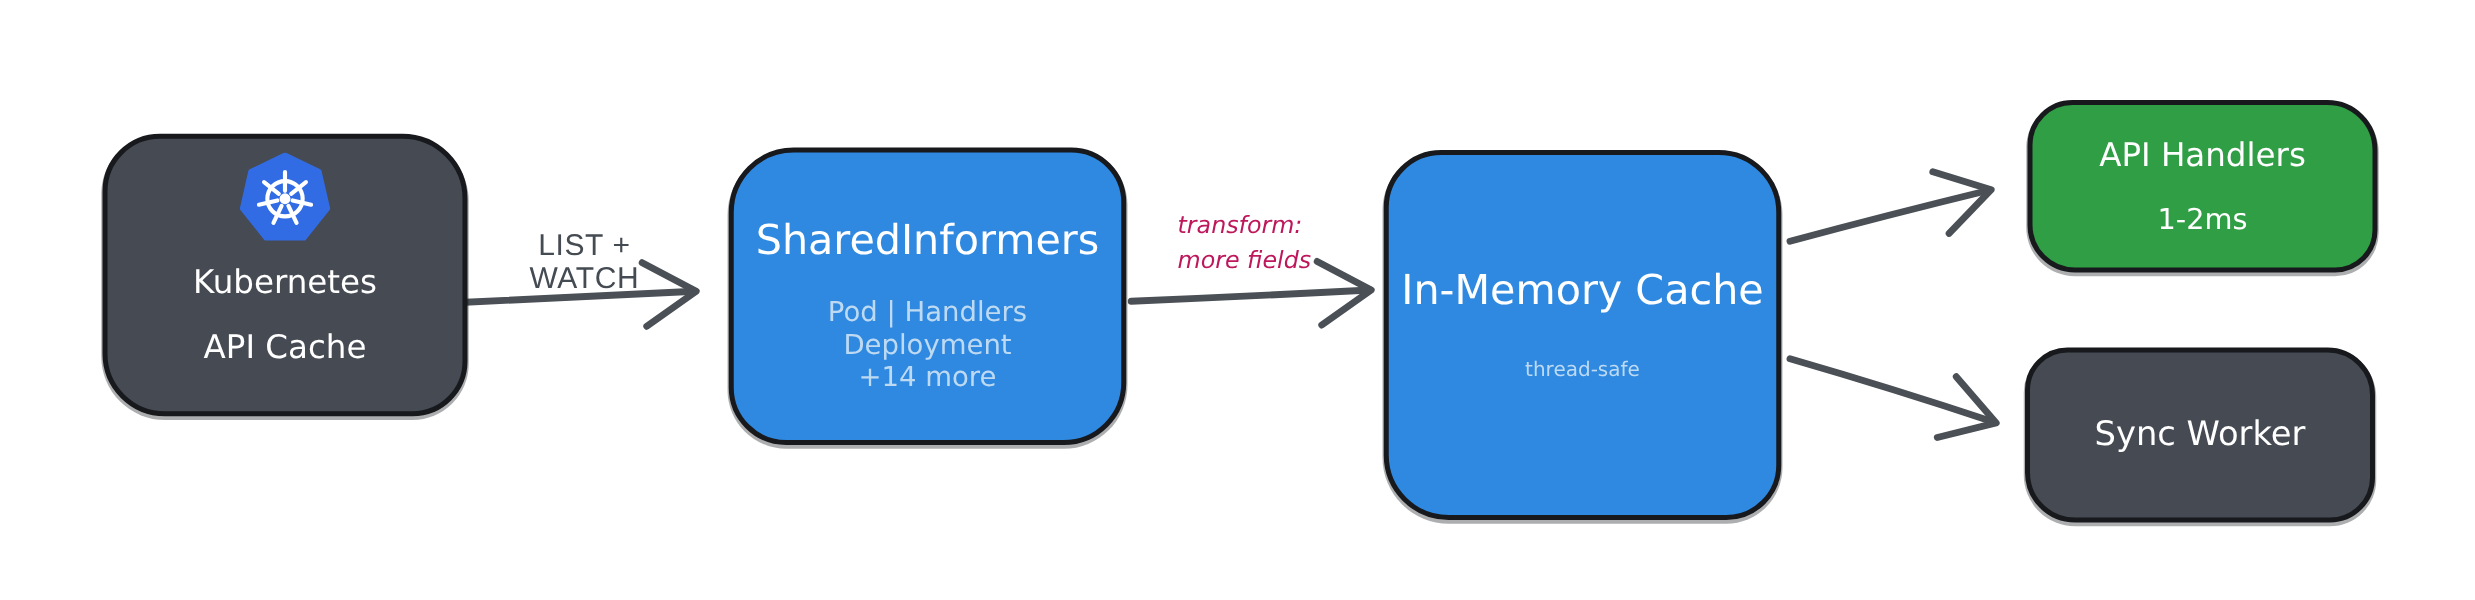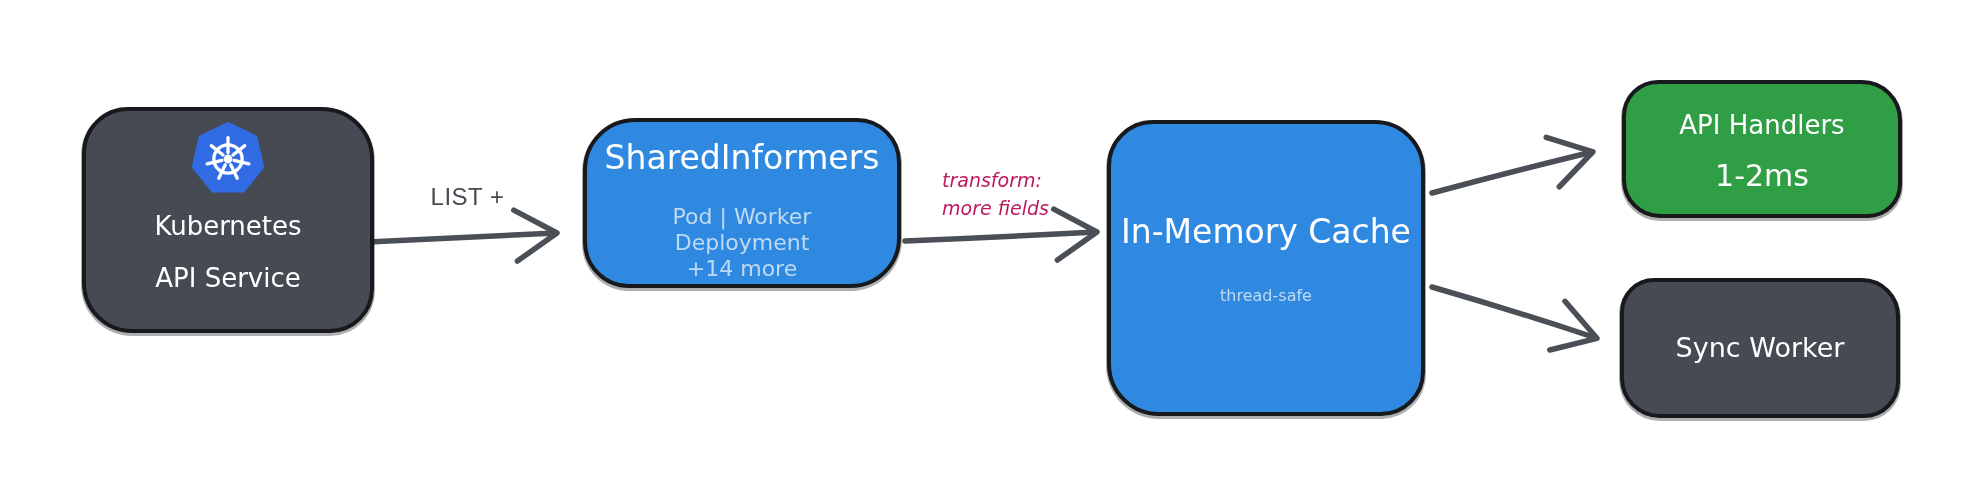--- a/index.html
+++ b/index.html
@@ -18,31 +18,31 @@
         box-shadow:0 2px 0 1px rgba(21,23,26,0.35);}
   .node.dark{background:var(--c-dark);}
   .node.blue{background:var(--c-blue);}
   .node.green{background:var(--c-green);}
 
   .n1{left:82px;top:107px;width:292px;height:226px;border-radius:46px 52px 44px 50px;padding-bottom:24px;}
   .n1 .logo{width:74px;height:74px;margin-bottom:14px;}
   .n1 .line{font-size:26px;line-height:32px;}
   .n1 .line + .line{margin-top:20px;}
 
-  .n2{left:583px;top:118px;width:318px;height:170px;border-radius:52px 44px 50px 46px;padding-top:14px;text-align:right;}
+  .n2{left:583px;top:118px;width:318px;height:238px;border-radius:52px 44px 50px 46px;padding-top:14px;text-align:right;}
   .n2 .title{font-size:33px;line-height:40px;margin-bottom:26px;}
   .n2 .sub{font-size:22px;line-height:26px;color:var(--c-subtitle);}
 
   .n3{left:1107px;top:120px;width:318px;height:296px;border-radius:46px 50px 44px 52px;padding-bottom:14px;}
   .n3 .title{font-size:33px;line-height:40px;margin-bottom:30px;}
   .n3 .sub{font-size:16px;line-height:28px;color:var(--c-subtitle);}
 
   .n4{left:1622px;top:80px;width:280px;height:138px;border-radius:36px 40px 34px 38px;padding-top:7px;}
   .n4 .title{font-size:26px;line-height:34px;margin-bottom:12px;}
-  .n4 .latency{font-size:30px;line-height:44px;}
+  .n4 .latency{font-size:23px;line-height:44px;}
 
   .n5{left:1620px;top:278px;width:280px;height:140px;border-radius:34px 38px 36px 40px;}
   .n5 .title{font-size:27px;line-height:34px;}
 
   .edge-label{position:absolute;color:var(--c-label);}
   .lbl-listwatch{left:390px;top:184px;width:155px;text-align:center;
     font-family:"Liberation Sans",sans-serif;font-size:24px;line-height:26px;letter-spacing:0.5px;}
   .lbl-transform{left:942px;top:166px;width:210px;text-align:left;
     font-size:19px;line-height:28px;font-style:italic;color:#be185d;}
 </style>
@@ -74,30 +74,31 @@
         <line x1="43.1" y1="33.9" x2="55.2" y2="24.3"></line>
         <line x1="44.3" y1="39.4" x2="59.4" y2="42.9"></line>
         <line x1="40.8" y1="43.9" x2="47.5" y2="57.8"></line>
         <line x1="35.2" y1="43.9" x2="28.5" y2="57.8"></line>
         <line x1="31.7" y1="39.4" x2="16.6" y2="42.9"></line>
         <line x1="32.9" y1="33.9" x2="20.8" y2="24.3"></line>
       </g>
       <circle cx="38" cy="38" r="4.5" fill="#ffffff"></circle>
     </svg>
     <div class="line">Kubernetes</div>
-    <div class="line">API Service</div>
+    <div class="line">API Cache</div>
   </div>
 
   <div class="edge-label lbl-listwatch">
     <div>LIST +</div>
+    <div>WATCH</div>
   </div>
 
   <div class="node blue n2">
     <div class="title">SharedInformers</div>
-    <div class="sub">Pod | Worker</div>
+    <div class="sub">Pod | Handlers</div>
     <div class="sub">Deployment</div>
     <div class="sub">+14 more</div>
   </div>
 
   <div class="edge-label lbl-transform">
     <div>transform:</div>
     <div>more fields</div>
   </div>
 
   <div class="node blue n3">

